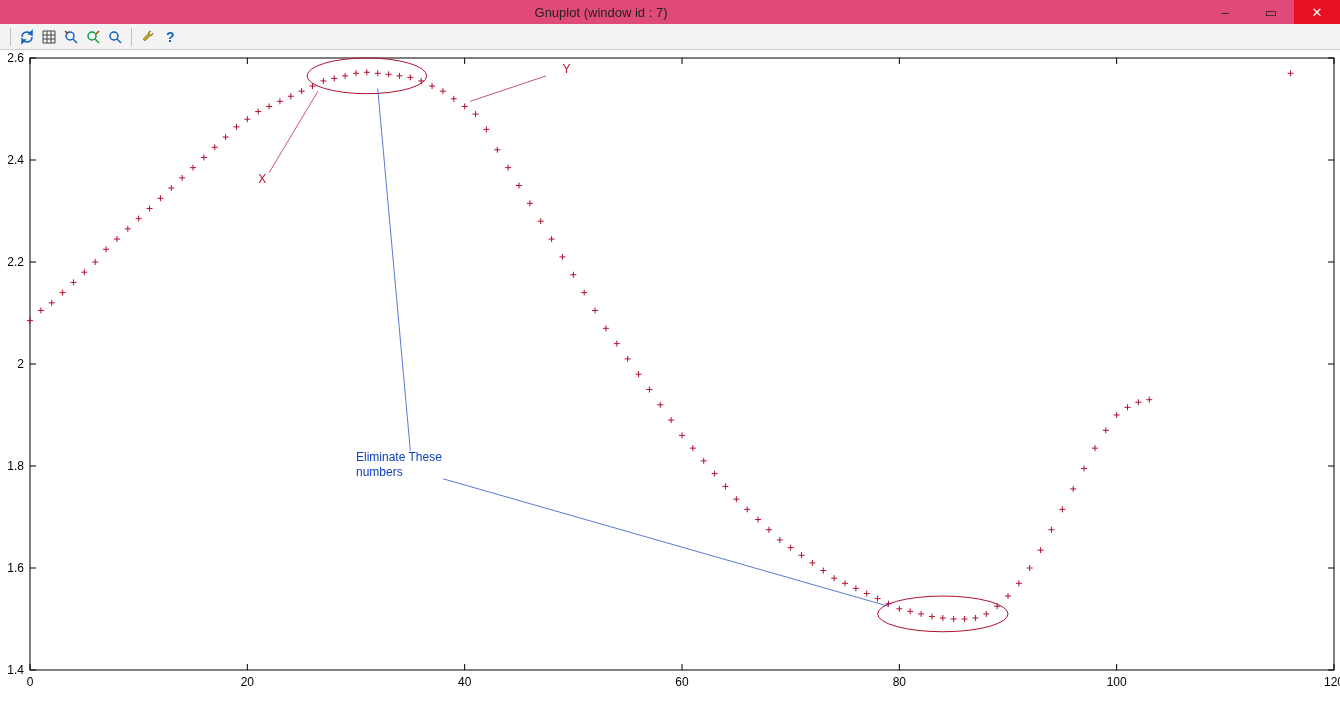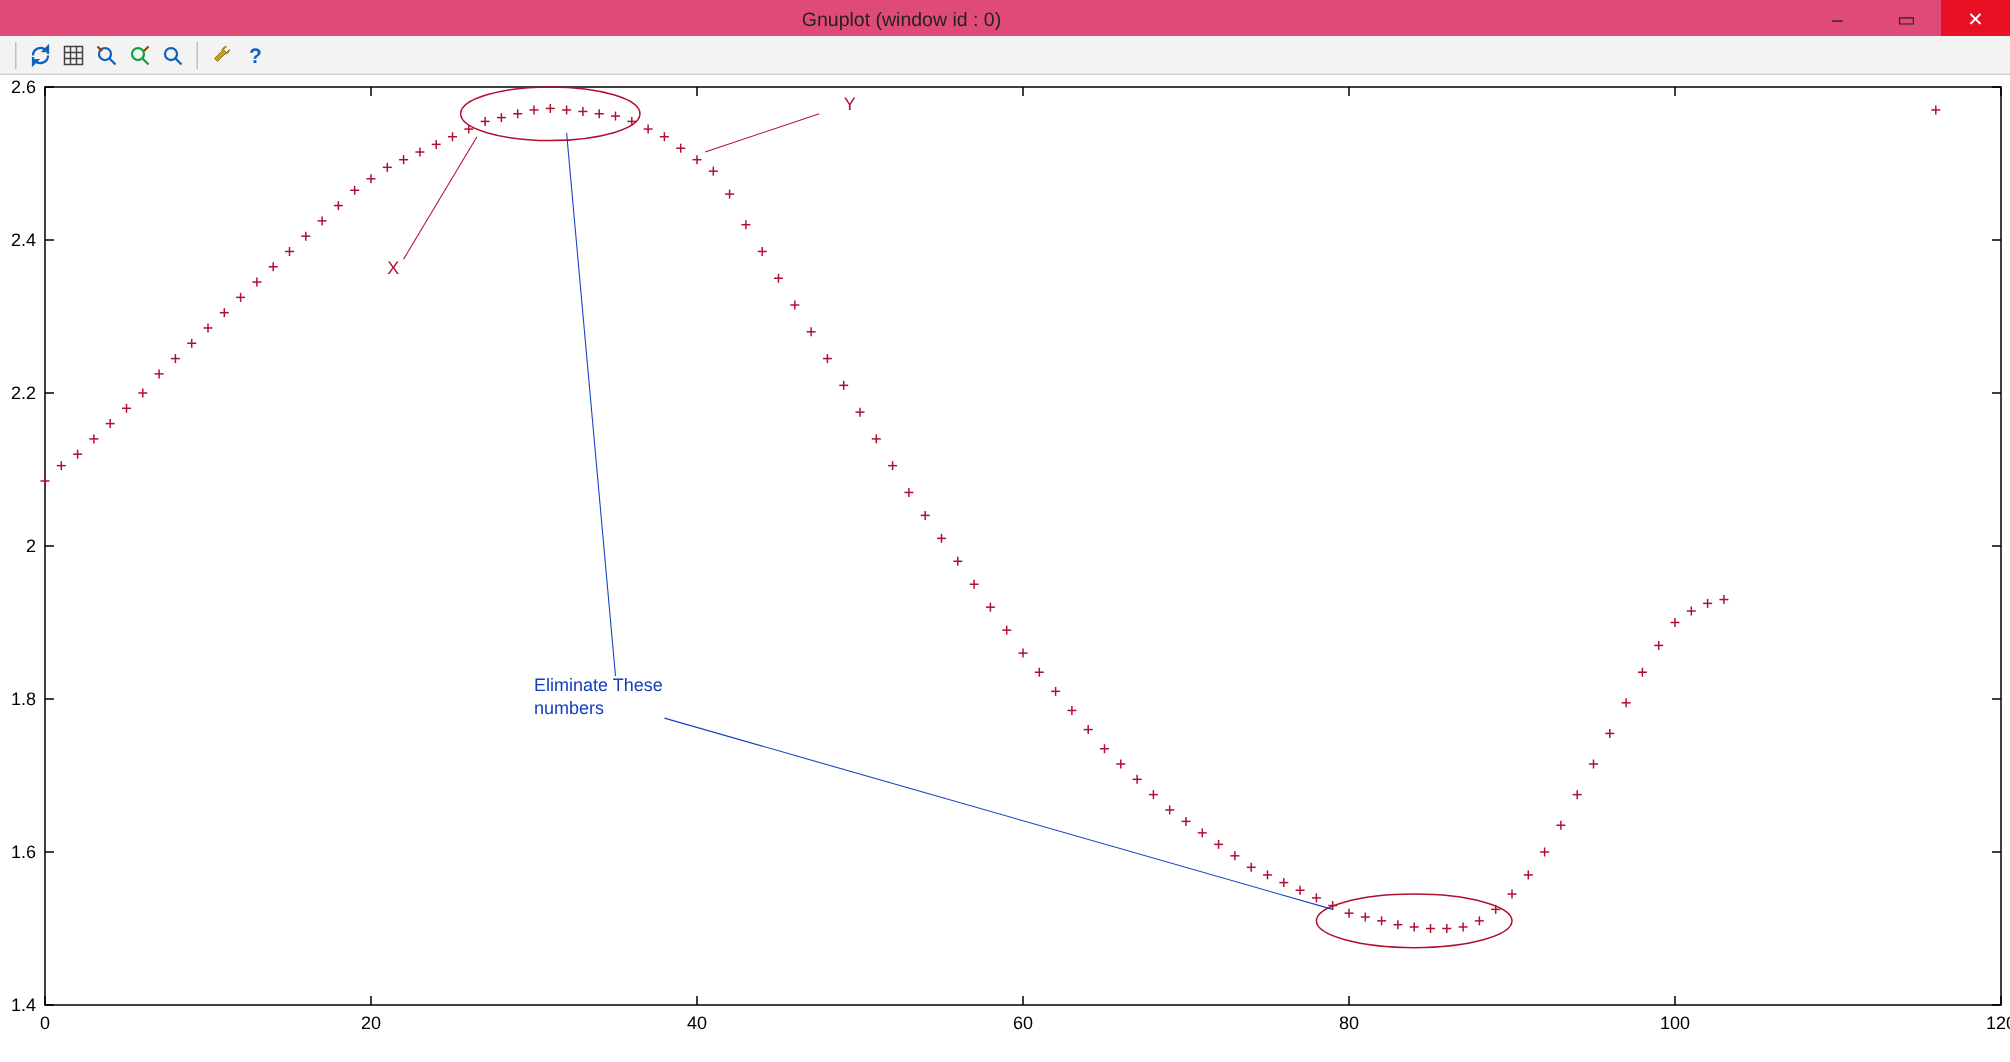--- a/index.html
+++ b/index.html
@@ -32,21 +32,21 @@
   .annot.red { fill: #b01030; }
   .annot.blue { fill: #1040c0; }
   .annot-line { stroke: #1040c0; stroke-width: 0.7; fill: none; }
   .annot-line.red { stroke: #b01030; }
   .ellipse { stroke: #b01030; stroke-width: 1; fill: none; }
 </style>
 </head>
 <body>
 
 <div class="titlebar">
-  <div class="title">Gnuplot (window id : 0)</div>
+  <div class="title">Gnuplot (window id : 7)</div>
   <div class="winbtns">
     <div class="winbtn">–</div>
     <div class="winbtn">▭</div>
     <div class="winbtn close">✕</div>
   </div>
 </div>
 
 <div class="toolbar">
   <span class="sep"></span>
   <div class="tbtn">

